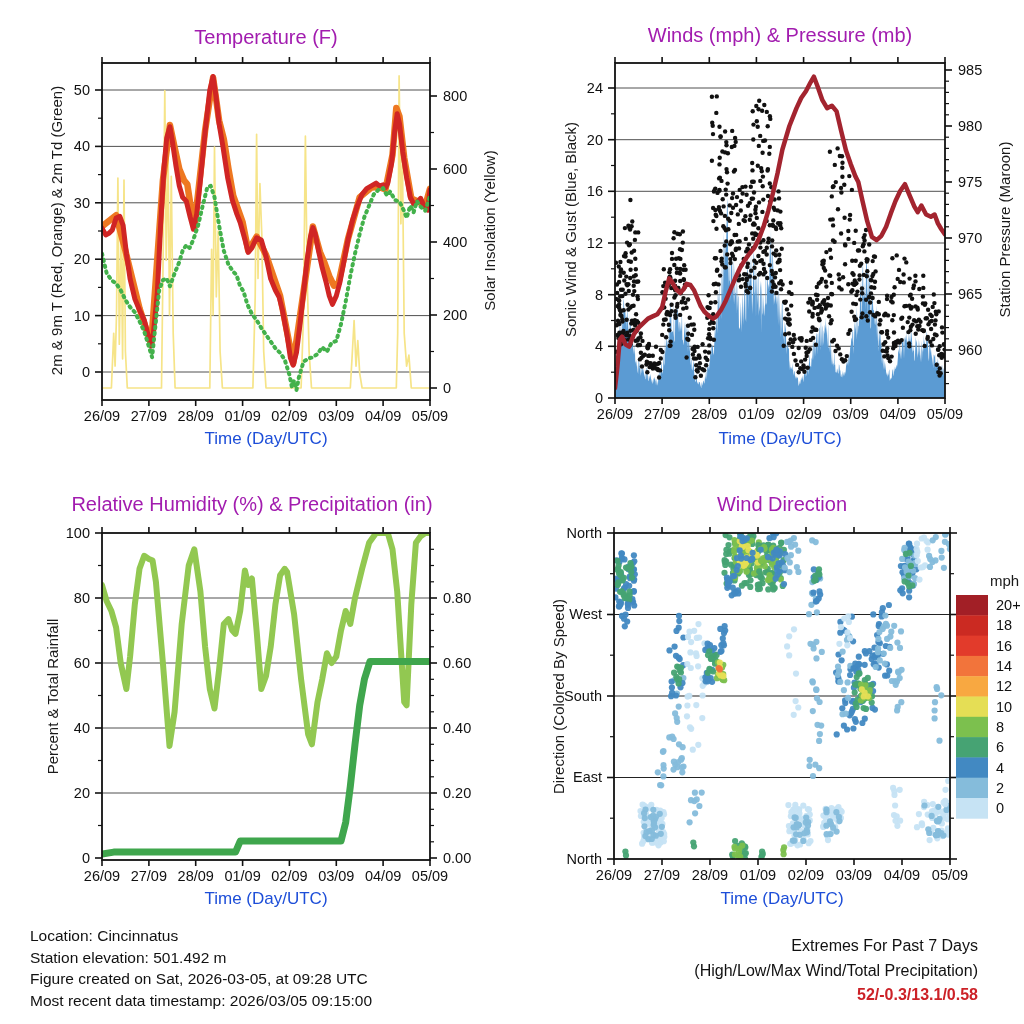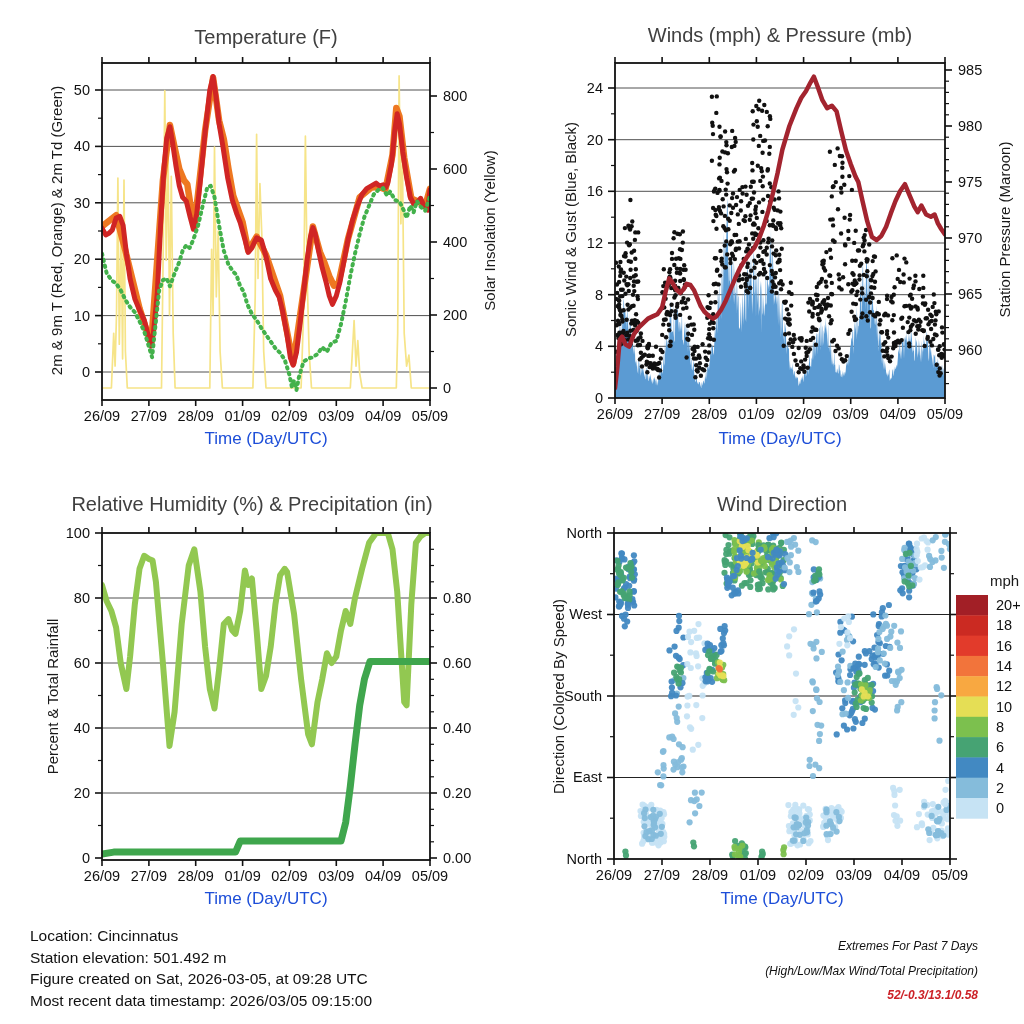--- a/index.html
+++ b/index.html
@@ -1,27 +1,27 @@
 <!DOCTYPE html>
 <html><head>
 <meta charset="utf-8">
 <style>
   html,body{margin:0;padding:0;background:#fff;}
   #page{position:relative;width:1024px;height:1024px;background:#fff;overflow:hidden;
         font-family:"Liberation Sans","DejaVu Sans",sans-serif;color:#111;}
   #charts{position:absolute;left:0;top:0;}
   svg text{font-family:"Liberation Sans","DejaVu Sans",sans-serif;}
-  .ptitle{position:absolute;text-align:center;font-size:20px;color:#404040;white-space:nowrap;}
+  .ptitle{position:absolute;text-align:center;font-size:20px;color:#a21caf;white-space:nowrap;}
   .xlab{position:absolute;text-align:center;font-size:17px;color:#1d4ed8;}
   .vlab{position:absolute;width:336px;text-align:center;font-size:15px;color:#1a1a1a;
         transform:rotate(-90deg);white-space:nowrap;}
   .cblab{position:absolute;font-size:15px;color:#1a1a1a;}
   .footL{position:absolute;left:30px;top:925px;font-size:15.5px;line-height:21.5px;color:#111;}
   .footR{position:absolute;left:600px;top:934px;width:378px;text-align:right;
-         font-size:12px;line-height:24.5px;color:#111;font-style:italic;}
+         font-size:16px;line-height:24.5px;color:#111;}
   .extreme-val{font-weight:bold;}
 </style>
 </head>
 <body>
 <div id="page">
 
 <svg id="charts" width="1024" height="1024" viewBox="0 0 1024 1024">
       <defs>
  <clipPath id="cp1">
           <rect x="102" y="63" width="328" height="337"></rect>

